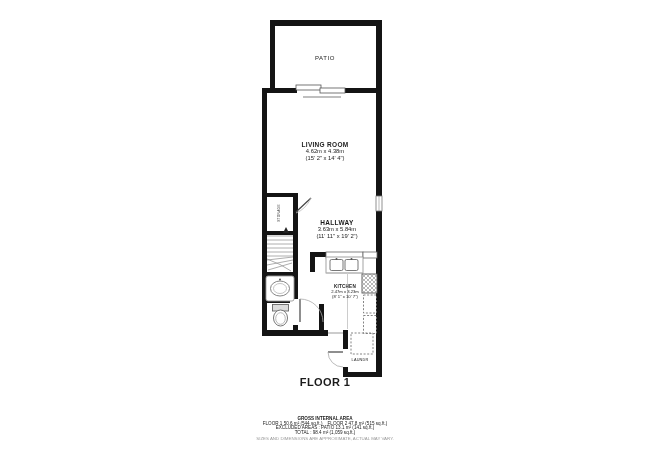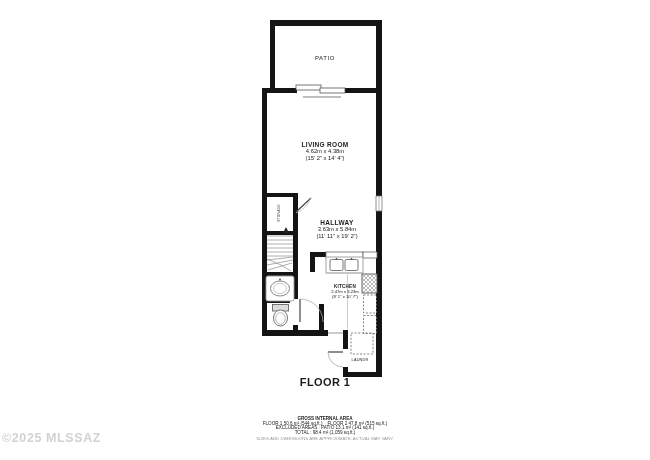--- a/index.html
+++ b/index.html
@@ -169,16 +169,15 @@
   <div class="lbl floor-lbl">FLOOR 1</div>
 
   <div class="summary">
     <div class="s-title">GROSS INTERNAL AREA</div>
     <div>FLOOR 1 50.6 m² (544 sq.ft.)&nbsp;&nbsp;&nbsp;&nbsp;FLOOR 2 47.8 m² (515 sq.ft.)</div>
     <div>EXCLUDED AREAS :  PATIO 13.1 m² (141 sq.ft.)</div>
     <div>TOTAL :  98.4 m² (1,059 sq.ft.)</div>
     <div class="s-note">SIZES AND DIMENSIONS ARE APPROXIMATE, ACTUAL MAY VARY.</div>
   </div>
 
-  <div class="watermark">©2025 MLSSAZ</div>
 
 
 </div>
 
 </body></html>

